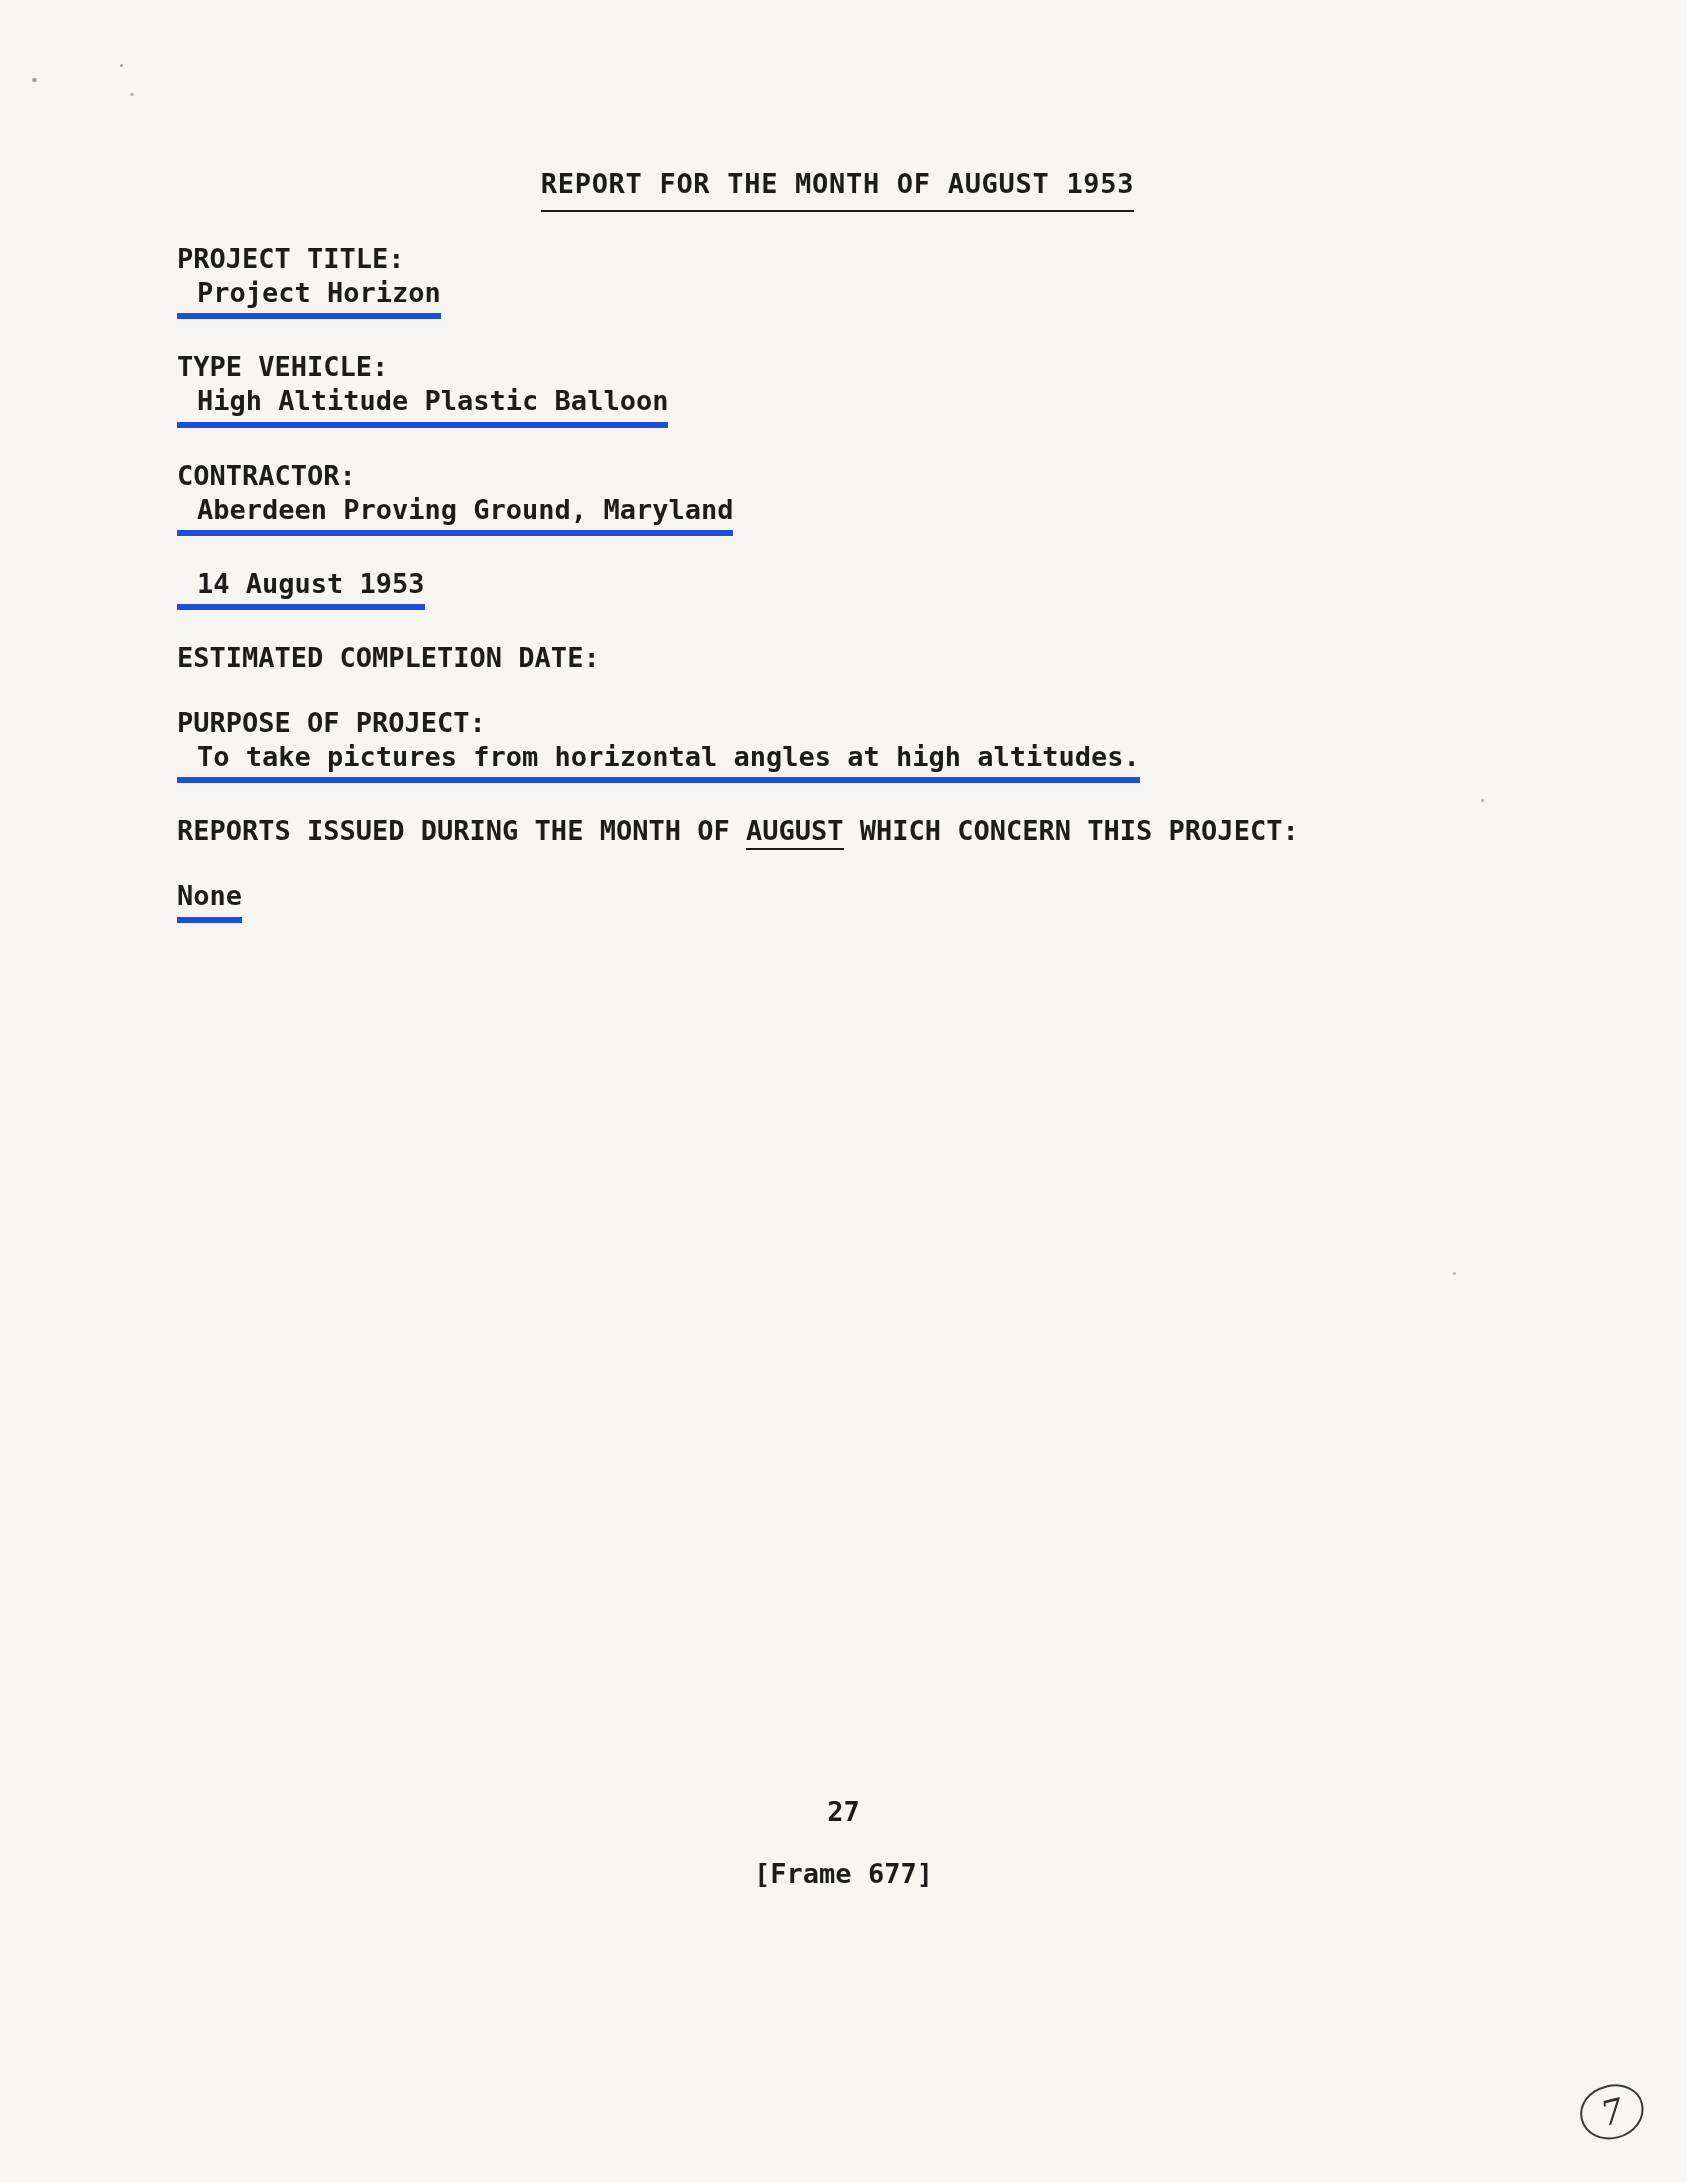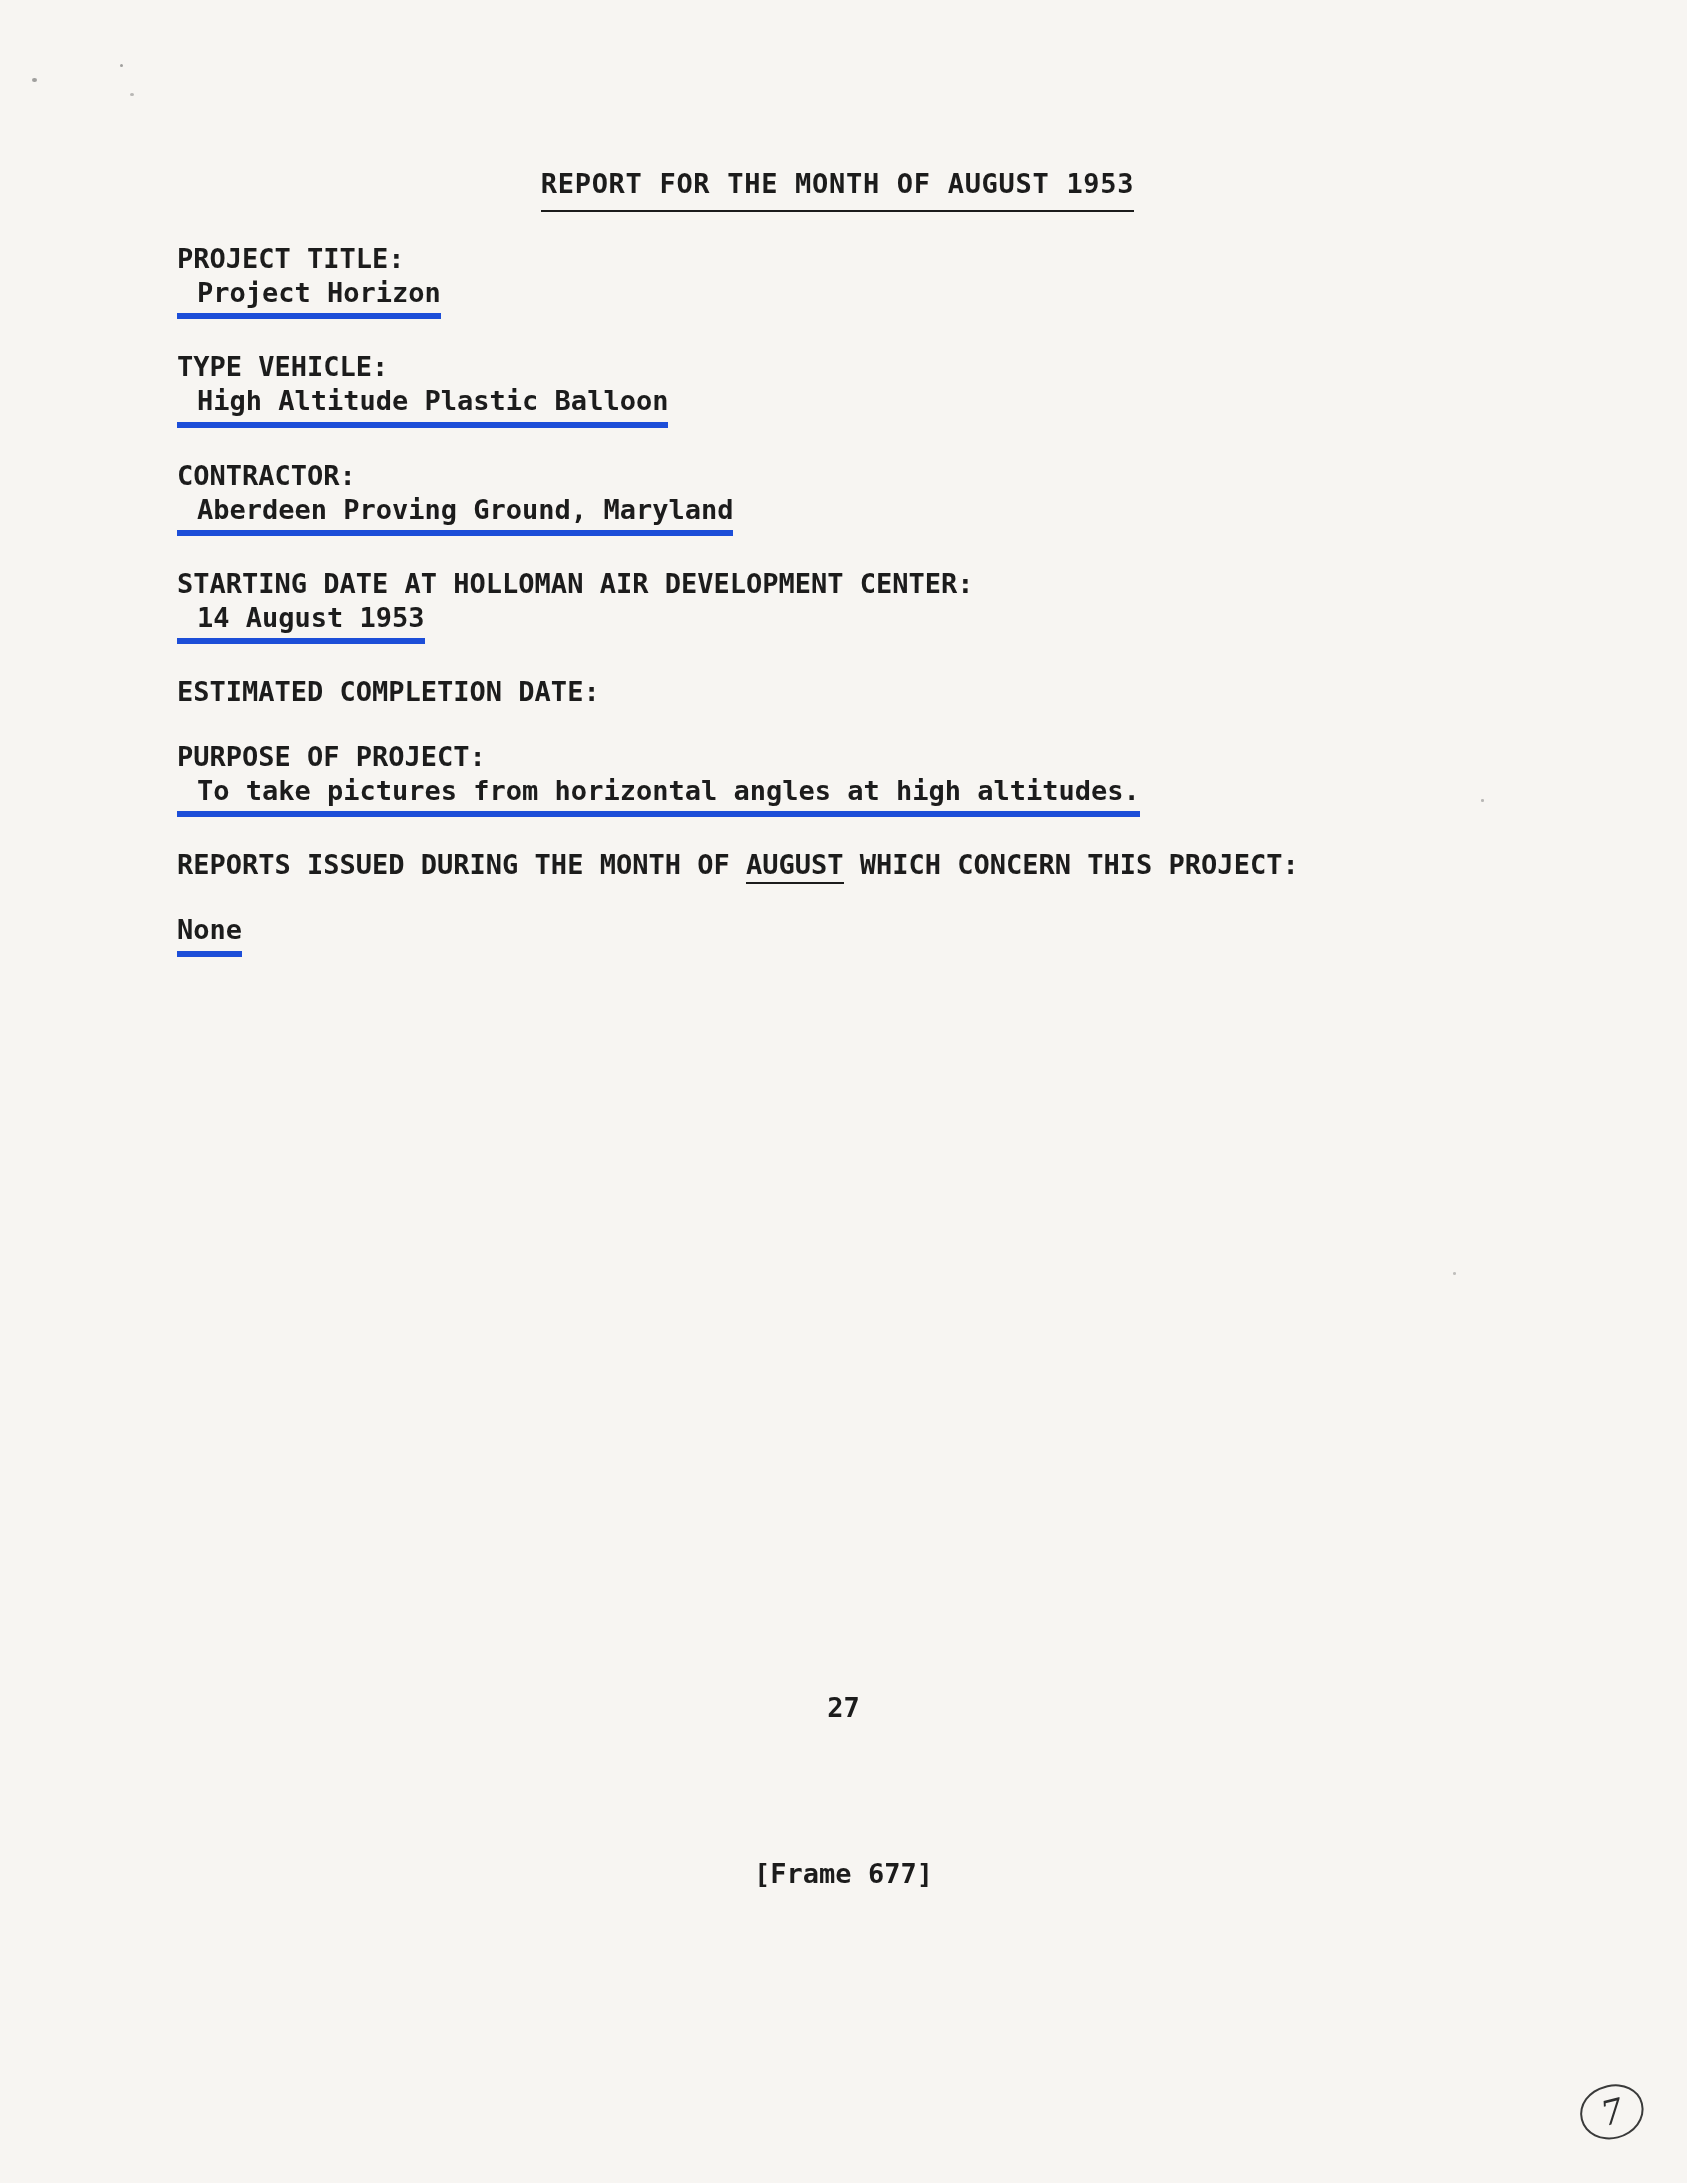--- a/index.html
+++ b/index.html
@@ -66,21 +66,21 @@
     white-space: pre;
   }
   .u-inline {
     border-bottom: 2.6px solid #1c1c1c;
     padding-bottom: 2px;
     text-align: center;
   }
   .page-number {
     position: absolute;
     left: 0;
-    top: 1692px;
+    top: 1796px;
     width: 1687px;
     text-align: center;
     font-size: 27px;
     font-weight: 700;
     font-family: "DejaVu Sans Mono", "Liberation Mono", monospace;
   }
   .frame-label {
     position: absolute;
     left: 0;
     top: 1814px;
@@ -144,21 +144,20 @@
     <span class="lbl">TYPE VEHICLE:</span>
     <span class="val">High Altitude Plastic Balloon</span>
   </div>
 
   <div class="row">
     <span class="lbl">CONTRACTOR:</span>
     <span class="val">Aberdeen Proving Ground, Maryland</span>
   </div>
 
   <div class="row">
-    <span class="lbl">STARTING DATE AT HOLLOMAN AIR DEVELOPMENT CENTER:</span>
     <span class="val">14 August 1953</span>
   </div>
 
   <div class="row">
     <span class="lbl">ESTIMATED COMPLETION DATE:</span>
   </div>
 
   <div class="row">
     <span class="lbl">PURPOSE OF PROJECT:</span>
     <span class="val">To take pictures from horizontal angles at high altitudes.</span>

